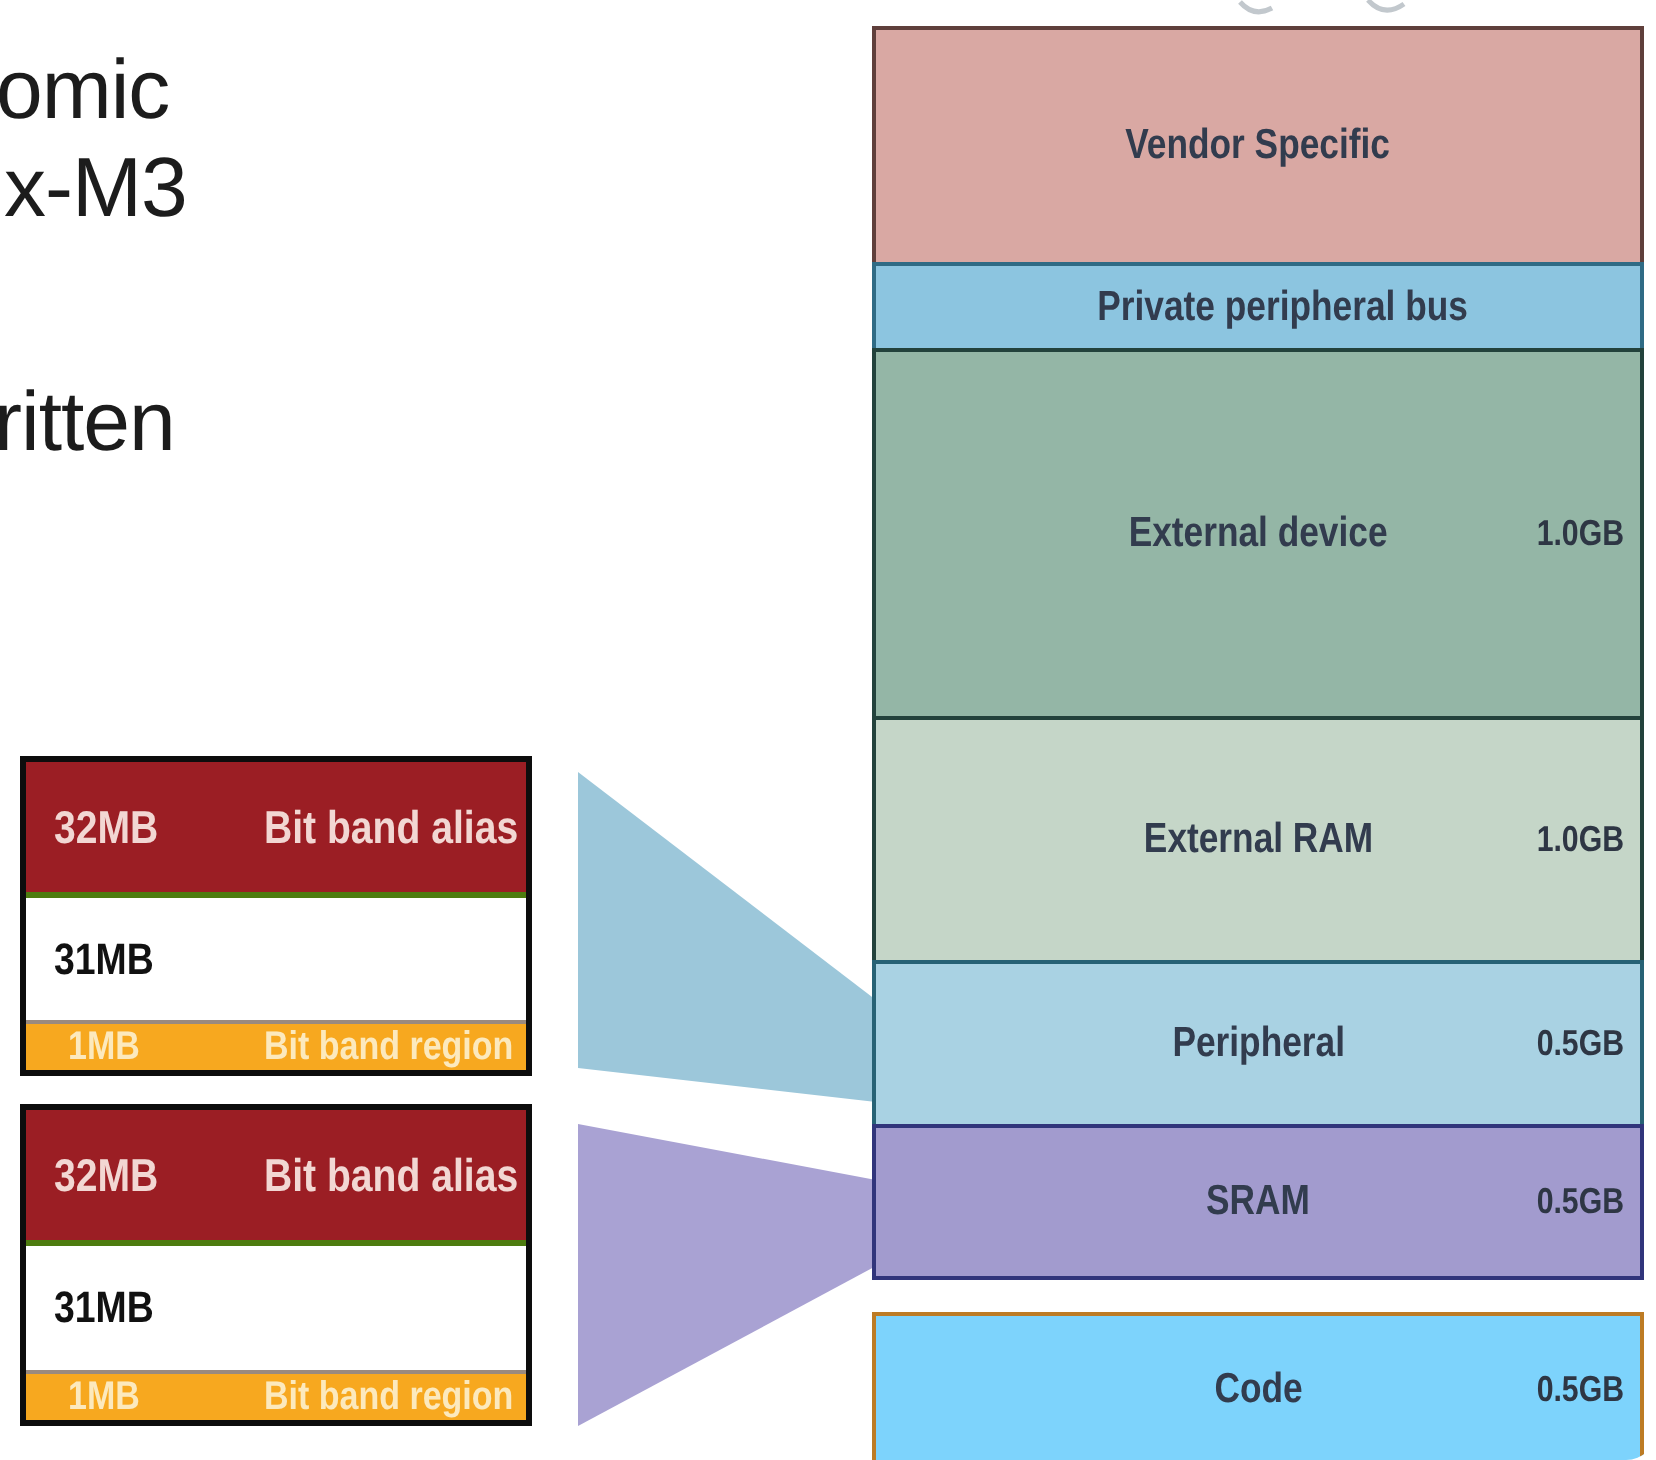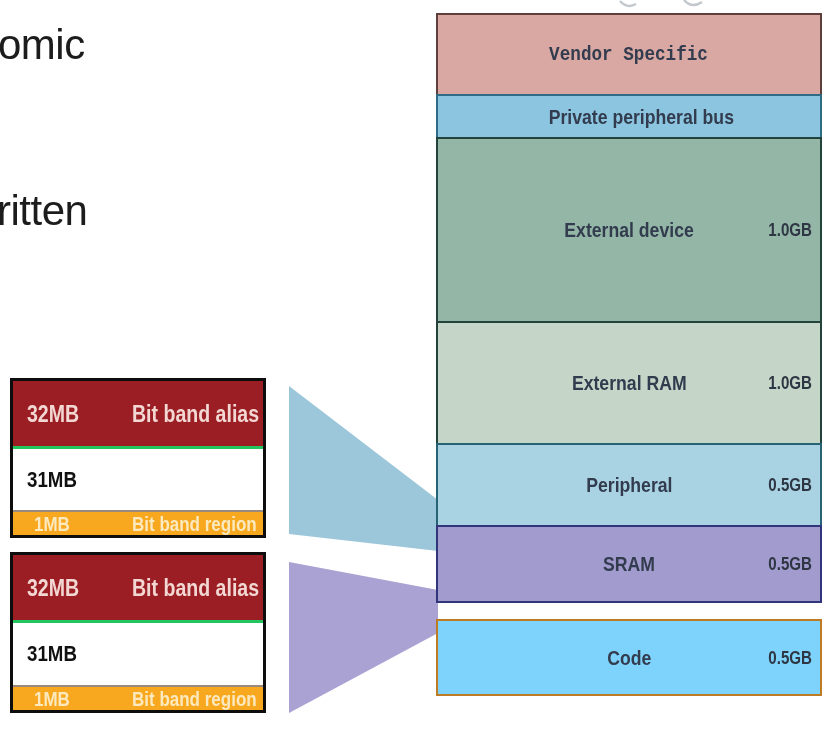--- a/index.html
+++ b/index.html
@@ -22,21 +22,21 @@
   
   .bb-table{
     position:absolute;left:10px;width:256px;z-index:2;
     border:3px solid #0d0d0d;box-sizing:border-box;
     display:flex;flex-direction:column;background:#ffffff;
   }
   #bb-table-1{top:378px;height:160px;}
   #bb-table-2{top:552px;height:161px;}
   .bb-row{position:relative;box-sizing:border-box;}
   .bb-row-alias{height:65px;}
-  .bb-row-plain{flex:1;border-top:3px solid #22c55e;text-align:right;}
+  .bb-row-plain{flex:1;border-top:3px solid #4d7c0f;text-align:right;}
   .bb-row-region{height:25px;border-top:2px solid #9a8a7e;}
   .bb-txt{
     position:absolute;top:50%;white-space:nowrap;font-weight:bold;
     transform-origin:left center;transform:translateY(-50%) scaleX(0.85);
   }
   .bb-row-alias .bb-txt{color:#f2d7d3;font-size:23px;}
   .bb-row-plain .bb-txt{color:#111111;font-size:22px;}
   .bb-row-region .bb-txt{color:#fce9bd;font-size:20px;}
   .bb-size{left:14px;}
   .bb-label{left:119px;}
@@ -44,21 +44,21 @@
 
   
   #memory-map{
     position:absolute;left:436px;top:13px;width:386px;height:695px;z-index:2;
   }
   .region{
     position:relative;box-sizing:border-box;border:2px solid #444;
     display:flex;align-items:center;justify-content:center;
   }
   .region + .region{margin-top:-2px;}
-  .h-vendor{height:83px;font-family:Liberation Mono, monospace;}
+  .h-vendor{height:120px;}
   .h-ppb{height:45px;padding-left:24px;}
   .h-extdev{height:186px;}
   .h-extram{height:124px;}
   .h-periph{height:84px;}
   .h-sram{height:78px;}
   .h-code{height:77px;}
   .region-label{
     color:#323c4e;font-weight:bold;font-size:21px;white-space:nowrap;
     transform:scaleX(0.84);transform-origin:center center;letter-spacing:0;
   }
@@ -67,20 +67,21 @@
     font-size:18px;white-space:nowrap;
     transform:translateY(-50%) scaleX(0.84);transform-origin:right center;
   }
 </style>
 </head>
 <body>
 
 <div id="canvas">
 
   <div id="frag1" class="frag">omic</div>
+  <div id="frag2" class="frag">x-M3</div>
   <div id="frag3" class="frag">ritten</div>
 
   <svg id="connectors" width="828" height="730" viewBox="0 0 828 730">
     <polygon points="289,386 438,500 438,551 289,534" fill="#9cc7da"></polygon>
     <polygon points="289,562 438,590 438,633 289,713" fill="#a9a2d3"></polygon>
     <path d="M 620 1 q 7 8 16 3" fill="none" stroke-width="2.5" stroke="#c2c8cd"></path>
     <path d="M 684 0 q 8 9 18 2" fill="none" stroke-width="2.5" stroke="#c2c8cd"></path>
   </svg>
 
   <div id="bb-table-1" class="bb-table">

